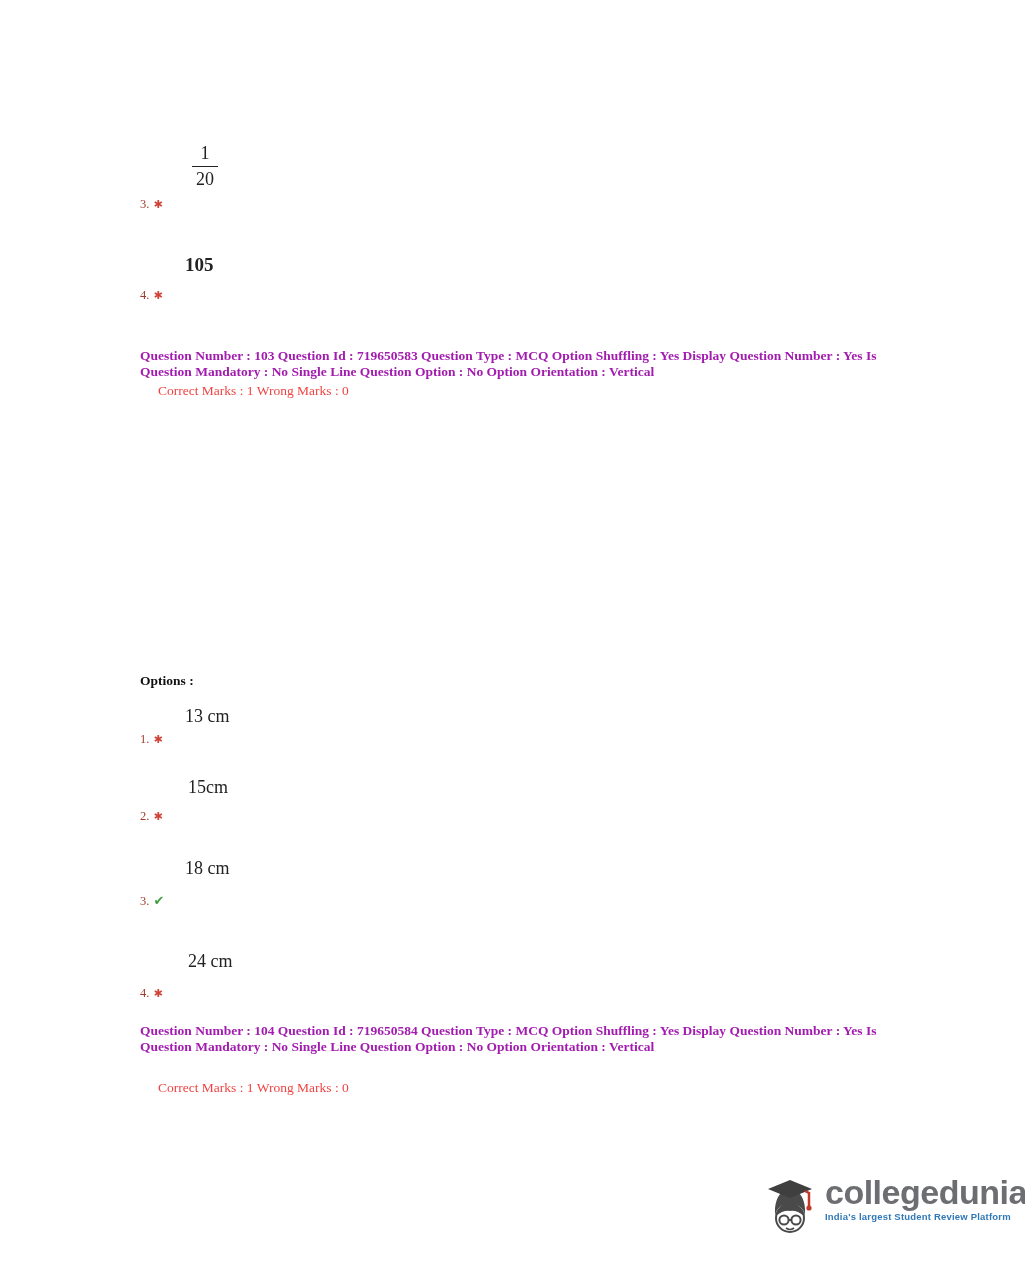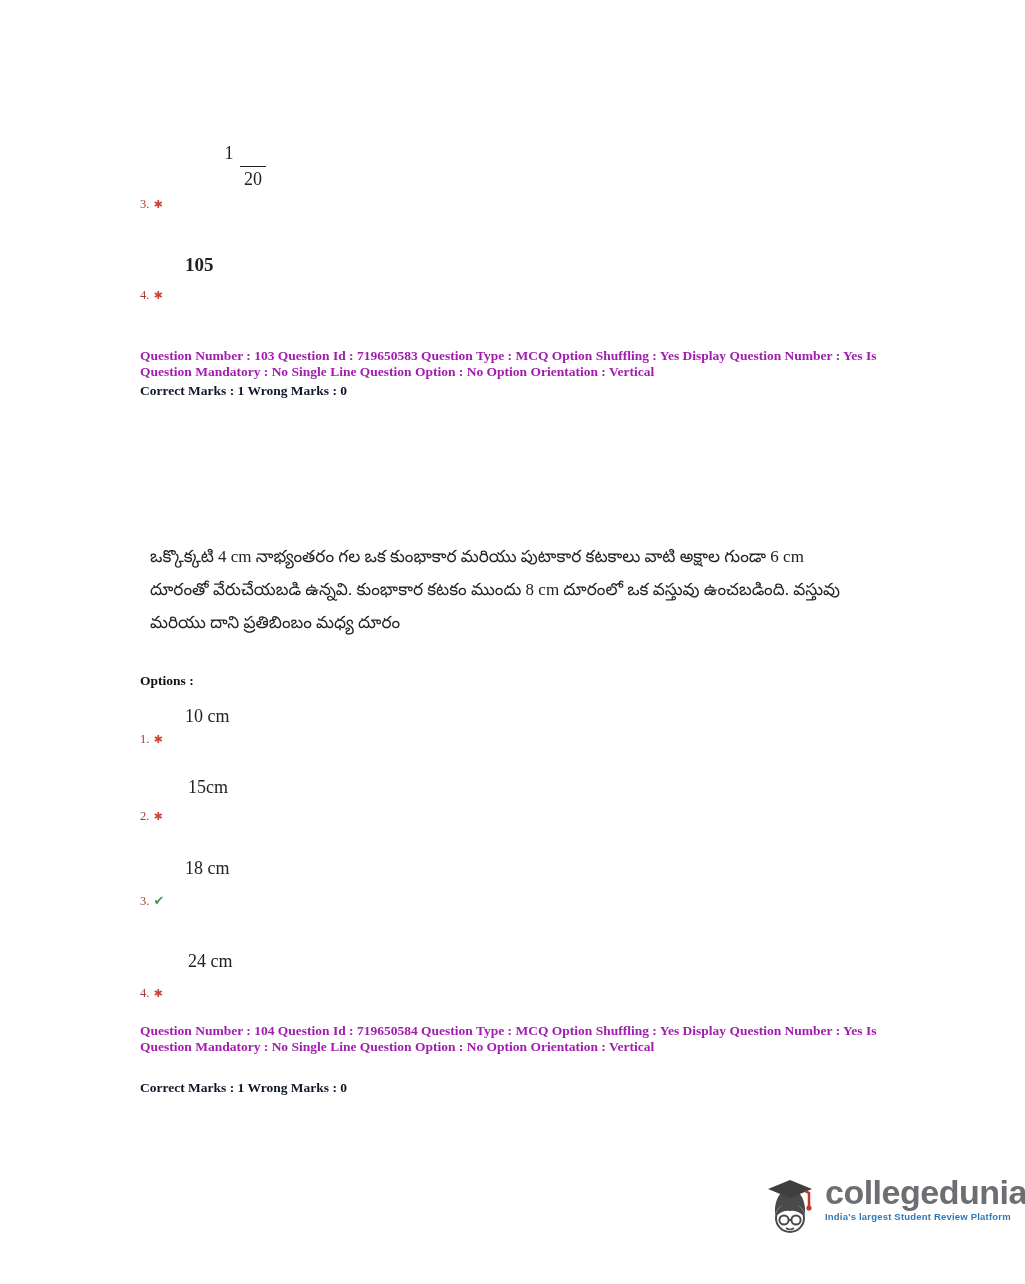--- a/index.html
+++ b/index.html
@@ -10,42 +10,43 @@
     background: #ffffff;
     font-family: "Liberation Serif", serif;
     color: #1a1a1a;
     overflow: hidden;
   }
   .abs { position: absolute; }
 
   
   .frac { display: inline-block; text-align: center; font-size: 18px; color: #222; }
   .frac .num { display: block; padding: 0 4px 2px 4px; }
-  .frac .den { display: block; border-top: 1.2px solid #222; padding: 2px 4px 0 4px; margin-left: 48px; }
+  .frac .den { display: block; border-top: 1.2px solid #222; padding: 2px 4px 0 4px; }
 
   
   .numrow { font-size: 12.5px; color: #9e3b2d; font-family: "Liberation Serif", serif; }
   .mark { font-family: "DejaVu Sans", sans-serif; font-size: 11px; margin-left: 4px; }
   .mark-wrong { color: #d04437; }
   .mark-correct { color: #3f9e3f; font-size: 13px; }
 
   .big-label { font-size: 19px; color: #222; font-weight: bold; }
   .opt-label { font-size: 18px; color: #222; }
 
   .meta {
     font-weight: bold;
     font-size: 13.5px;
     line-height: 16px;
     width: 752px;
     color: #a21caf;
   }
   .meta-marks {
-    font-weight: bold;
+    font-weight: normal;
     font-size: 13.5px;
-    color: #0f172a;
+    color: #ef4444;
+    margin-left: 18px;
   }
 
   .q-en {
     font-size: 17.5px;
     line-height: 34px;
     width: 706px;
     color: #222;
   }
   .q-te {
     font-size: 17px;
@@ -100,25 +101,24 @@
   </div>
 
   <div class="abs big-label" style="left:185px; top:254px;">105</div>
   <div class="abs numrow" style="left:140px; top:288px;">
     <span>4.</span><span class="mark mark-wrong">✱</span>
   </div>
 
   <div class="abs meta" style="left:140px; top:348px;">Question Number : 103 Question Id : 719650583 Question Type : MCQ Option Shuffling : Yes Display Question Number : Yes Is Question Mandatory : No Single Line Question Option : No Option Orientation : Vertical</div>
   <div class="abs meta-marks" style="left:140px; top:383px;">Correct Marks : 1 Wrong Marks : 0</div>
 
-  <div class="abs q-te" style="left:150px; top:540px;">ఒక్కొక్కటి 4 cm నాభ్యంతరం గల ఒక కుంభాకార  మరియు పుటాకార కటకాలు వాటి అక్షాల గుండా 6 cm దూరంతో వేరుచేయబడి ఉన్నవి. కుంభాకార  కటకం  ముందు 8 cm దూరంలో ఒక వస్తువు ఉంచబడింది. వస్తువు మరియు దాని ప్రతిబింబం మధ్య దూరం</div>
 
   <div class="abs options-heading" style="left:140px; top:673px;">Options :</div>
 
-  <div class="abs opt-label" style="left:185px; top:706px;">10 cm</div>
+  <div class="abs opt-label" style="left:185px; top:706px;">13 cm</div>
   <div class="abs numrow" style="left:140px; top:732px;">
     <span>1.</span><span class="mark mark-wrong">✱</span>
   </div>
 
   <div class="abs opt-label" style="left:188px; top:777px;">15cm</div>
   <div class="abs numrow" style="left:140px; top:809px;">
     <span>2.</span><span class="mark mark-wrong">✱</span>
   </div>
 
   <div class="abs opt-label" style="left:185px; top:858px;">18 cm</div>

